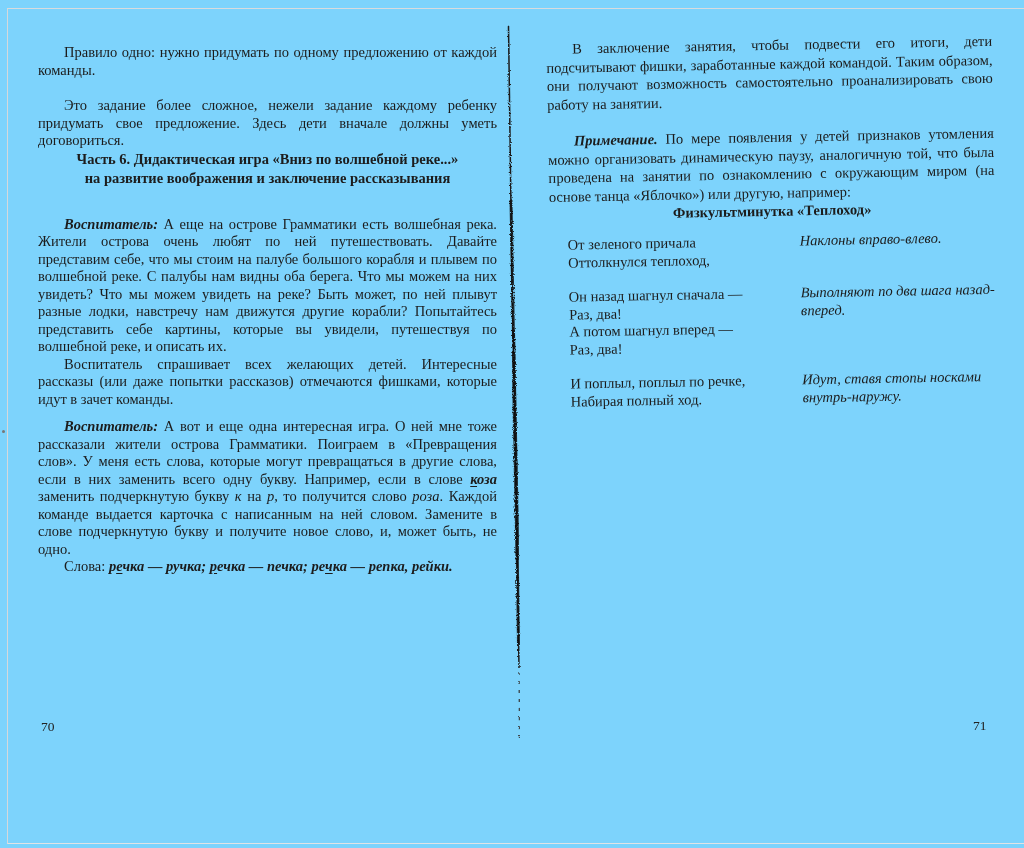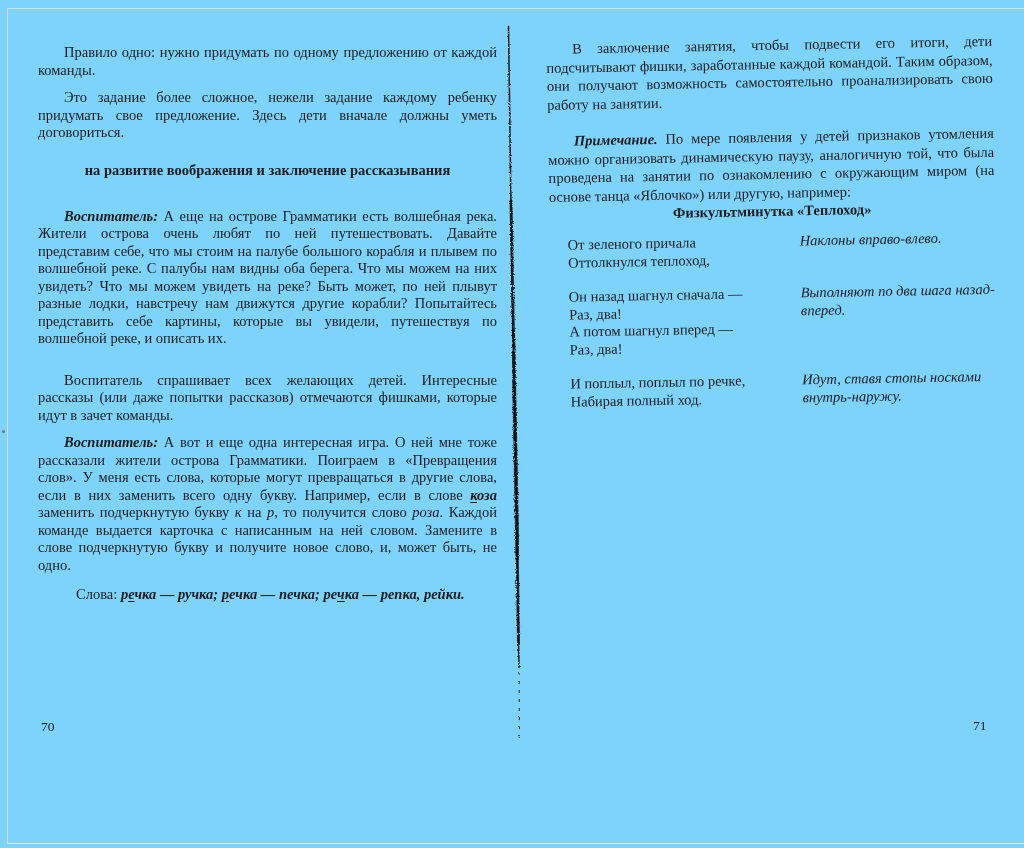--- a/index.html
+++ b/index.html
@@ -14,32 +14,32 @@
     position:absolute;left:7px;top:8px;width:1016px;height:834px;
     border-left:1px solid #d6d8da;border-top:1px solid #d9dbdd;border-bottom:1px solid #e1e3e5;
     pointer-events:none;
   }
   .speck{position:absolute;left:2px;top:430px;width:3px;height:3px;background:#777;border-radius:50%;}
   .spine{position:absolute;left:0;top:0;}
   .page{position:absolute;font-size:14.5px;line-height:17.5px;}
   .page-left{left:38px;top:44px;width:459px;}
   .page-right{left:546px;top:40px;width:446px;line-height:18.5px;transform:rotate(-1.05deg);transform-origin:0 0;}
   .para{margin:0;text-indent:26px;text-align:justify;}
-  .mt-p2{margin-top:10px;}
+  .mt-p2{margin-top:18px;}
   .mt-h6{margin-top:30px;}
   .mt-p3{margin-top:28px;}
-  .mt-p4{margin-top:24px;}
+  .mt-p4{margin-top:0;}
   .mt-h7{margin-top:31px;}
   .mt-p5{margin-top:10px;}
   .mt-words{margin-top:15px;}
   .mt-rp2{margin-top:18px;}
   .mt-rh{margin-top:14px;}
   .heading{font-weight:bold;text-align:center;line-height:19px;margin:0;}
   .lead-label{font-weight:bold;font-style:italic;}
-  .wordline{margin:12px;text-indent:26px;}
+  .wordline{margin:0;text-indent:26px;}
   .w{font-weight:bold;font-style:italic;}
   .it{font-style:italic;}
   .u{text-decoration:underline;text-underline-offset:2px;}
   .rows{margin-top:12px;}
   .row{display:flex;margin-top:17px;}
   .row.first{margin-top:0;}
   .verse{margin-left:18px;width:232px;line-height:17.5px;}
   .instr{font-style:italic;width:196px;line-height:17.5px;}
   .pn{position:absolute;font-size:13.5px;color:#222;}
   #pn-left{left:41px;top:719px;}
@@ -65,21 +65,21 @@
     <path d="M513,330 C514.5,410 516,480 517.5,560" fill="none" stroke="#0a0a0a" stroke-width="4" opacity="0.6" filter="url(#rough)"></path>
     <path d="M519,672 C519.3,695 519.5,718 519.5,740" fill="none" stroke="#333333" stroke-width="1.4" stroke-dasharray="3 6" opacity="0.85" filter="url(#rough)"></path>
   </svg>
 
   <div class="page page-left">
 
     <p class="para">Правило одно: нужно придумать по одному предложению от каждой команды.</p>
 
     <p class="para mt-p2">Это задание более сложное, нежели задание каждому ребенку придумать свое предложение. Здесь дети вначале должны уметь договориться.</p>
 
-    <p class="heading mt-h6"><br><span>на развитие воображения и заключение рассказывания</span></p>
+    <p class="heading mt-h6"><span>Часть 6. Дидактическая игра «Вниз по волшебной реке...»</span><br><span>на развитие воображения и заключение рассказывания</span></p>
 
     <p class="para mt-p3"><span class="lead-label">Воспитатель:</span><span> А еще на острове Грамматики есть волшебная река. Жители острова очень любят по ней путешествовать. Давайте представим себе, что мы стоим на палубе большого корабля и плывем по волшебной реке. С палубы нам видны оба берега. Что мы можем на них увидеть? Что мы можем увидеть на реке? Быть может, по ней плывут разные лодки, навстречу нам движутся другие корабли? Попытайтесь представить себе картины, которые вы увидели, путешествуя по волшебной реке, и описать их.</span></p>
 
     <p class="para mt-p4">Воспитатель спрашивает всех желающих детей. Интересные рассказы (или даже попытки рассказов) отмечаются фишками, которые идут в зачет команды.</p>
 
 
     <p class="para mt-p5"><span class="lead-label">Воспитатель:</span><span> А вот и еще одна интересная игра. О ней мне тоже рассказали жители острова Грамматики. Поиграем в «Превращения слов». У меня есть слова, которые могут превращаться в другие слова, если в них заменить всего одну букву. Например, если в слове </span><span class="w"><span class="u">к</span><span>оза</span></span><span> заменить подчеркнутую букву </span><span class="it">к</span><span> на </span><span class="it">р</span><span>, то получится слово </span><span class="it">роза</span><span>. Каждой команде выдается карточка с написанным на ней словом. Замените в слове подчеркнутую букву и получите новое слово, и, может быть, не одно.</span></p>
 
     <p class="wordline mt-words"><span>Слова: </span><span class="w"><span>р</span><span class="u">е</span><span>чка</span><span> — ручка; </span><span class="u">р</span><span>ечка</span><span> — печка; </span><span>ре</span><span class="u">ч</span><span>ка</span><span> — репка, рейки.</span></span></p>
   </div>

